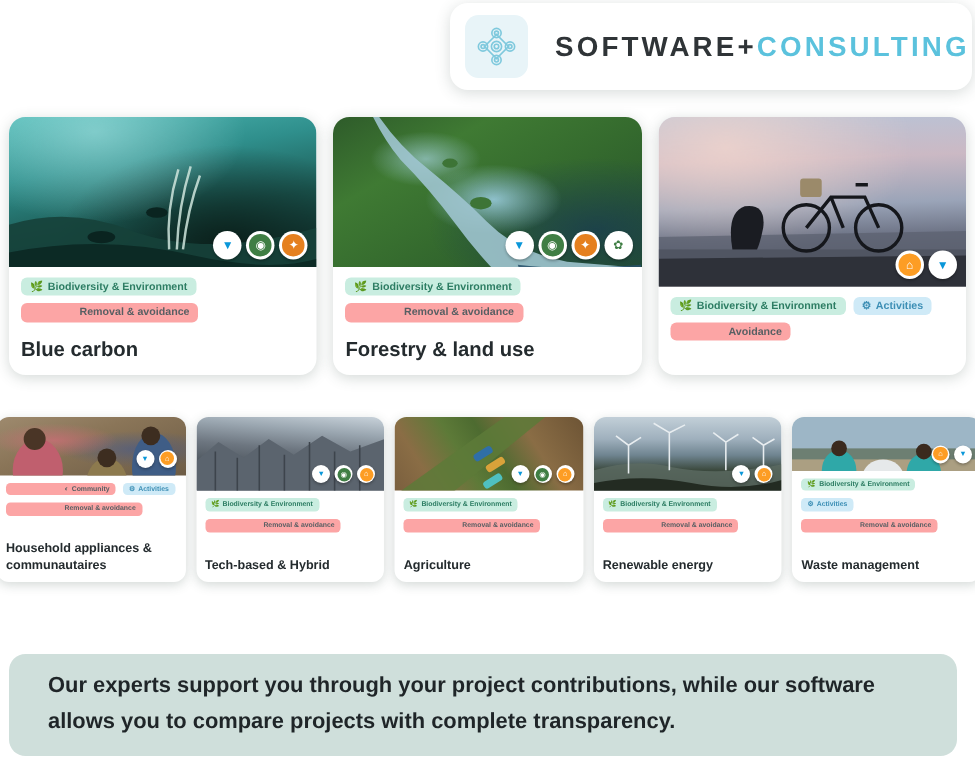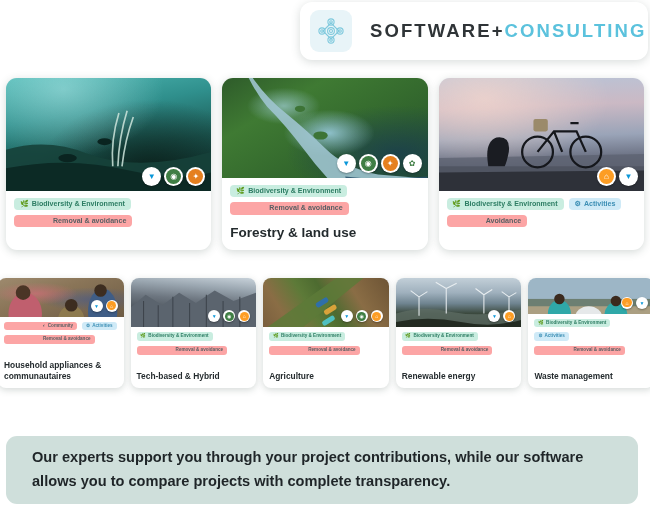--- a/index.html
+++ b/index.html
@@ -233,20 +233,21 @@
       <div class="card-body">
         <div class="tags">
           <span class="tag tag-green">
             <span>🌿</span>
             <span>Biodiversity &amp; Environment</span>
           </span>
           <span class="tag tag-grey">
             <span>Removal &amp; avoidance</span>
           </span>
         </div>
+        <div class="card-title">Blue carbon</div>
       </div>
     </div>
 
     <div class="card-big">
       <div class="photo photo-big ph-forest">
         <svg class="ph-overlay" viewBox="0 0 200 113" preserveAspectRatio="none" aria-hidden="true">
           <path d="M28 0 Q40 22 58 36 Q76 50 92 70 Q104 86 120 96 L200 104 L200 113 L0 113 L0 0 Z" fill="none"></path>
           <path d="M30 0 Q44 20 62 34 Q84 52 100 68 Q120 88 152 94 L200 98 L200 113 L118 113 Q96 92 80 70 Q62 46 44 28 Q34 16 26 0 Z" fill="#9fc4cf" opacity=".9"></path>
           <path d="M120 96 Q152 100 200 96 L200 113 L126 113 Z" fill="#27506b" opacity=".85"></path>
           <ellipse cx="96" cy="56" rx="7" ry="4" fill="#3d7436"></ellipse>

